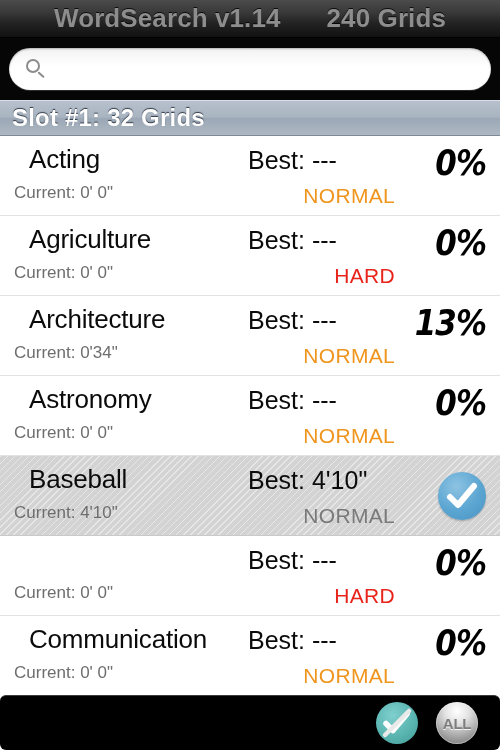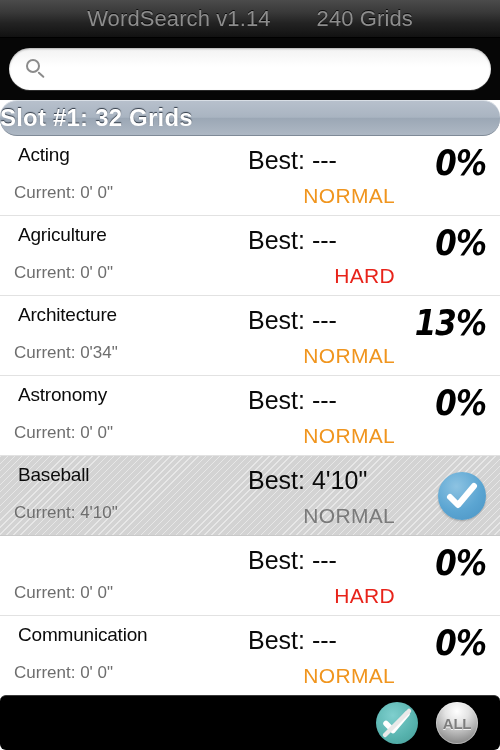--- a/index.html
+++ b/index.html
@@ -13,23 +13,24 @@
 
   
   .titlebar {
     height: 38px; width: 100%;
     background: linear-gradient(to bottom, #4b4b4b 0%, #3a3a3a 32%, #232323 62%, #111 100%);
     display: flex; align-items: center; justify-content: center;
     gap: 46px;
     border-bottom: 1px solid #000;
   }
   .titlebar .ttext {
-    color: #8d8d8d; font-size: 22px; letter-spacing: .1px;
+    color: #8d8d8d; font-size: 26px; letter-spacing: .1px;
     text-shadow: 0 -1px 0 rgba(0,0,0,.8);
     white-space: nowrap;
+    font-weight: bold;
   }
 
   
   .searchwrap {
     height: 62px; width: 100%;
     background: #060606;
     display: flex; align-items: center; padding: 0 9px;
   }
   .searchbox {
     position: relative;
@@ -58,21 +59,21 @@
     margin-left: 46px; width: 380px; height: 38px;
   }
   .search-input::placeholder { color: #b7b7b7; }
 
   
   .section-header {
     height: 36px; width: 100%;
     background: linear-gradient(to bottom, #b7c0cc 0%, #a9b4c1 48%, #9ba7b5 50%, #aeb8c4 100%);
     border-top: 1px solid #d8dee5;
     border-bottom: 1px solid #7f8a97;
-    display: flex; align-items: center;  border-radius: 17px;
+    display: flex; align-items: center; padding-left: 12px;
   }
   .section-header span {
     color: #ffffff; font-size: 24px; font-weight: bold;
     text-shadow: 0 -1px 1px rgba(40,50,62,.95);
     letter-spacing: .2px;
   }
 
   
   .list { width: 100%; height: 559px; background: #fff; overflow: hidden; }
   .row {
@@ -82,22 +83,22 @@
     background: #ffffff;
   }
   .row.selected {
     background-color: #d3d3d3;
     background-image: repeating-linear-gradient(135deg,
         rgba(255,255,255,.45) 0px, rgba(255,255,255,.45) 1px,
         rgba(0,0,0,0) 1px, rgba(0,0,0,0) 5px);
     border-bottom: 1px solid #c9c9c9;
   }
   .row .title {
-    position: absolute; left: 18px; top: 8px;
-    font-size: 19px; color: #0b0b0b; letter-spacing: -.2px;
+    position: absolute; left: 29px; top: 8px;
+    font-size: 26px; color: #0b0b0b; letter-spacing: -.2px;
     white-space: nowrap;
   }
   .row .current {
     position: absolute; left: 14px; top: 47px;
     font-size: 17px; color: #6e6e6e;
   }
   .row .best {
     position: absolute; left: 248px; top: 10px;
     font-size: 25px; color: #0b0b0b; white-space: nowrap;
   }

